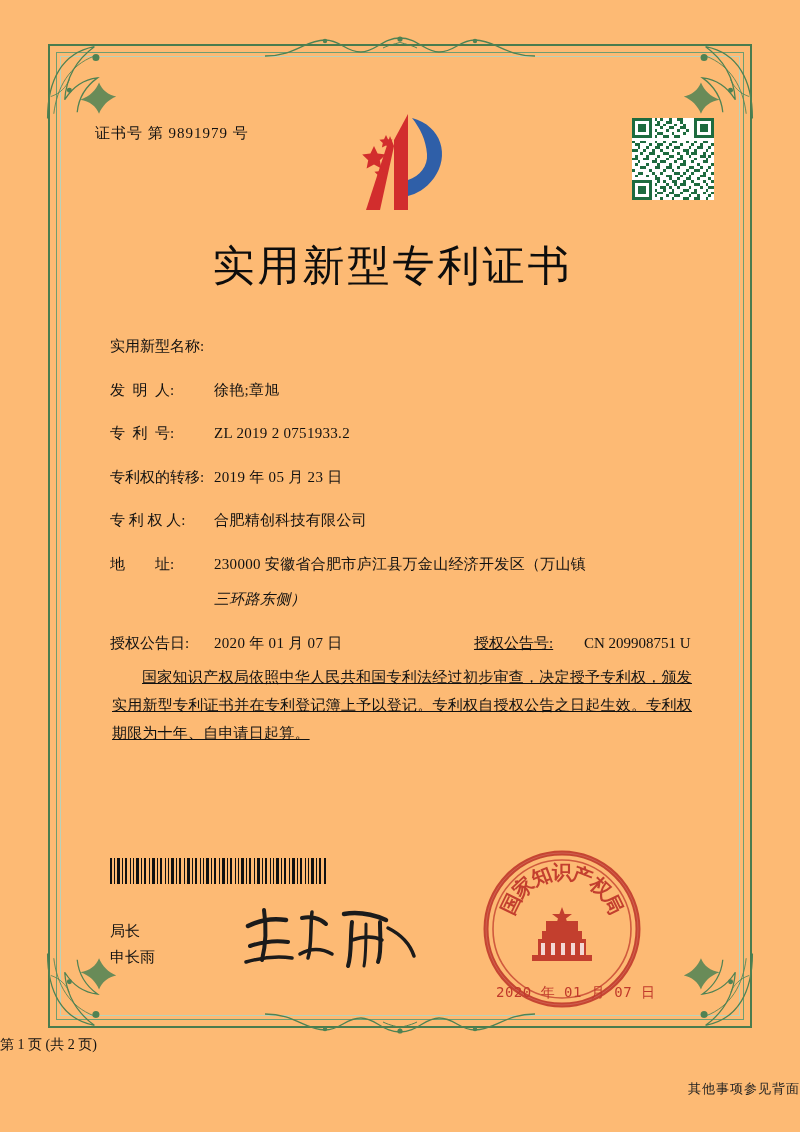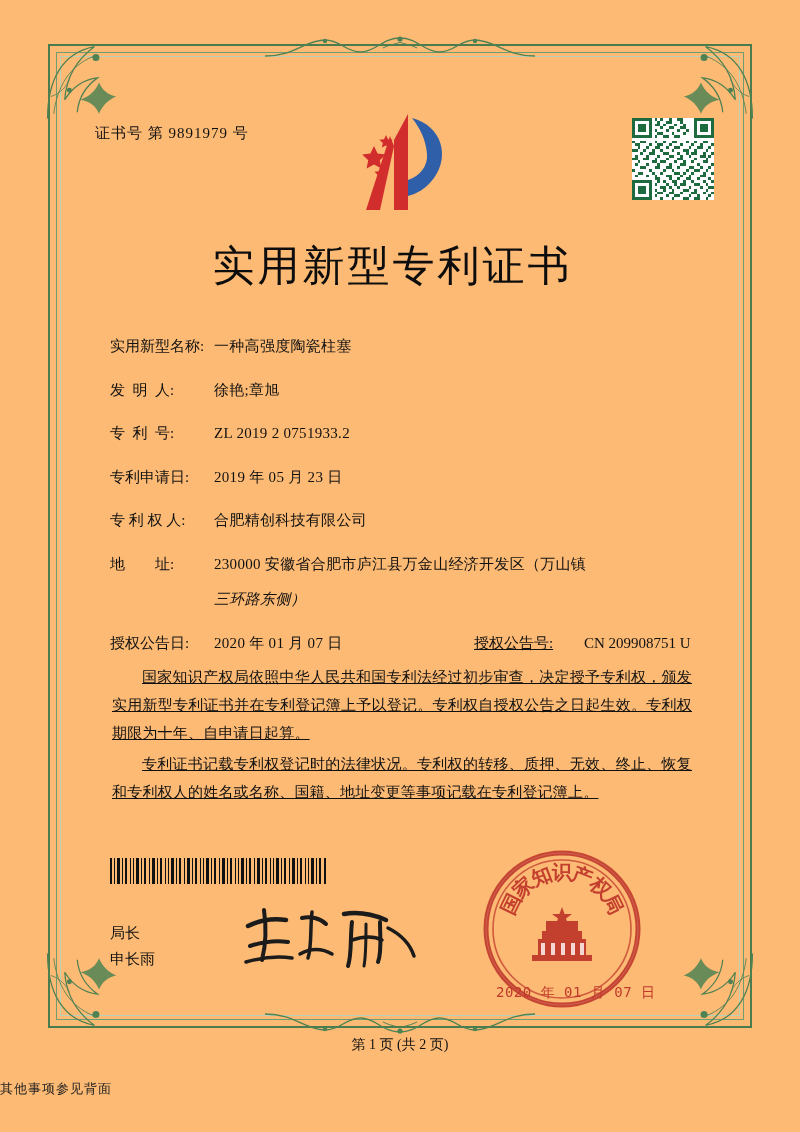--- a/index.html
+++ b/index.html
@@ -170,20 +170,21 @@
   }
   .barcode svg { width: 100%; height: 100%; display: block; }
 
   
   .sig-label {
     position: absolute;
     left: 110px; top: 920px;
     font-size: 15px;
     line-height: 1.75;
     color: #111;
+    font-family: Liberation Mono, monospace;
   }
   .sig-script {
     position: absolute;
     left: 240px; top: 900px;
     width: 180px; height: 72px;
     color: #1b1b1b;
   }
   .sig-script svg { width: 100%; height: 100%; display: block; }
 
   
@@ -199,28 +200,27 @@
     font-size: 14px;
     color: #c0392b;
     letter-spacing: 0.5px;
     font-family: "DejaVu Sans Mono", monospace;
   }
 
   
   .page-num {
     position: absolute;
     left: 0; right: 0; top: 1036px;
-    text-align: center;
     font-size: 14px;
     color: #111;
   }
   .footnote {
     position: absolute;
     left: 0; right: 0; top: 1080px;
-    text-align: left;
+    text-align: right;
     font-size: 13px;
     color: #222;
     letter-spacing: 1px;
   }
 </style>
 </head>
 <body>
 
 <div class="page">
 
@@ -495,35 +495,34 @@
       </g>
     </svg>
   </div>
 
   <div class="title">实用新型专利证书</div>
 
   <div class="fields">
 
     <div class="field">
       <div class="lbl">实用新型名称:</div>
-      <div class="val">一种高强度陶瓷柱塞</div>
     </div>
 
     <div class="field">
       <div class="lbl">发  明  人:</div>
       <div class="val">徐艳;章旭</div>
     </div>
 
     <div class="field">
       <div class="lbl">专  利  号:</div>
       <div class="val">ZL 2019 2 0751933.2</div>
     </div>
 
     <div class="field">
-      <div class="lbl">专利申请日:</div>
+      <div class="lbl">专利权的转移:</div>
       <div class="val">2019 年 05 月 23 日</div>
     </div>
 
     <div class="field">
       <div class="lbl">专 利 权 人:</div>
       <div class="val">合肥精创科技有限公司</div>
     </div>
 
     <div class="field">
       <div class="lbl">地        址:</div>
@@ -537,21 +536,20 @@
       <div class="lbl">授权公告日:</div>
       <div class="val">2020 年 01 月 07 日</div>
       <div class="lbl2">授权公告号:</div>
       <div class="val2">CN 209908751 U</div>
     </div>
 
   </div>
 
   <div class="body-text">
     <p>国家知识产权局依照中华人民共和国专利法经过初步审查，决定授予专利权，颁发实用新型专利证书并在专利登记簿上予以登记。专利权自授权公告之日起生效。专利权期限为十年、自申请日起算。</p>
-    <p>专利证书记载专利权登记时的法律状况。专利权的转移、质押、无效、终止、恢复和专利权人的姓名或名称、国籍、地址变更等事项记载在专利登记簿上。</p>
   </div>
 
   <div class="barcode">
     <svg viewBox="0 0 216 26" shape-rendering="crispEdges">
       <g fill="#111">
         <rect x="0" y="0" width="2" height="26"></rect>
           <rect x="4" y="0" width="1" height="26"></rect>
         <rect x="7" y="0" width="3" height="26"></rect>
           <rect x="12" y="0" width="1" height="26"></rect>
         <rect x="15" y="0" width="2" height="26"></rect>

